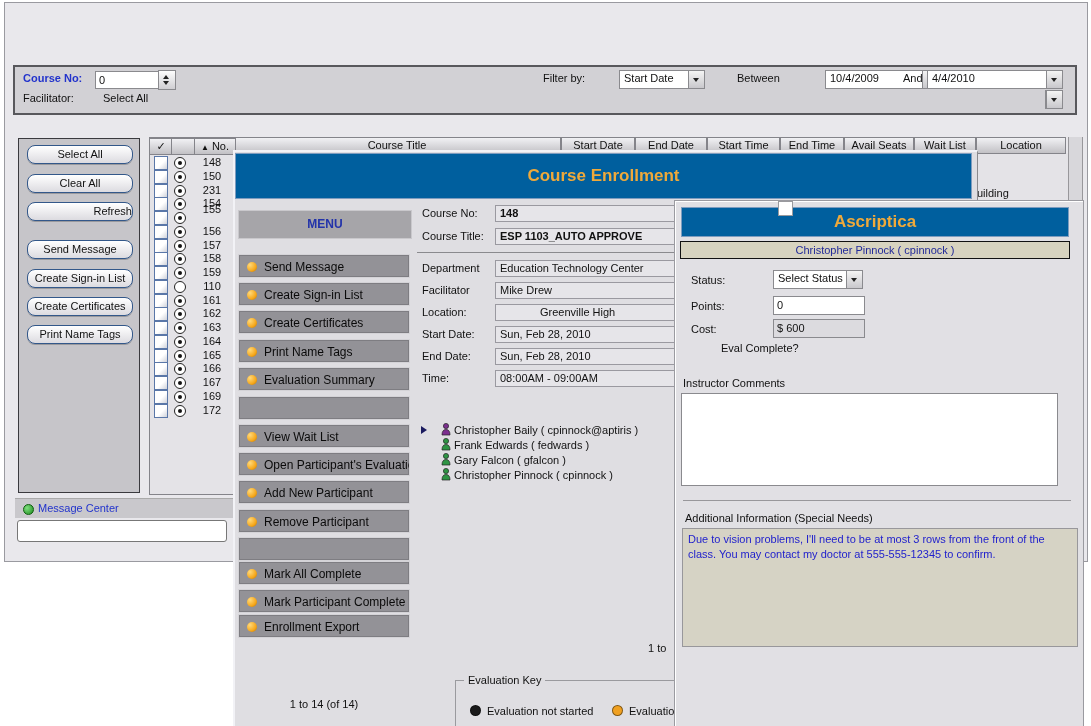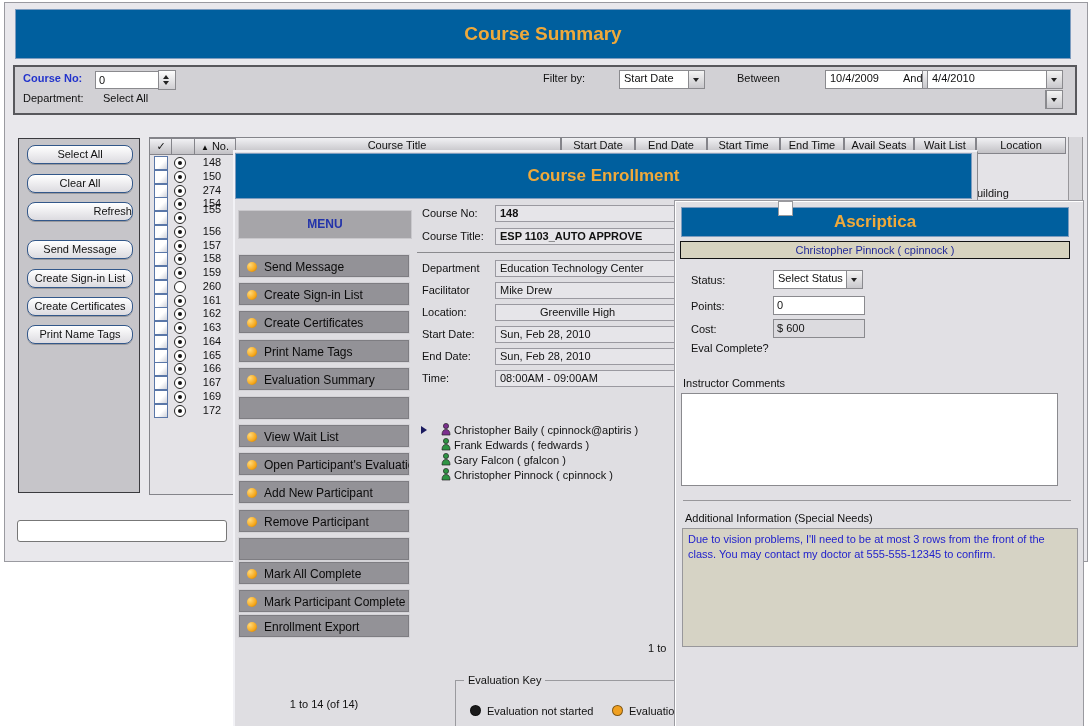--- a/index.html
+++ b/index.html
@@ -84,23 +84,20 @@
   #ic-box{left:6px;top:192px;width:375px;height:91px;background:#fff;border:1px solid #8a8a8e;}
   #as-divider{left:8px;top:299px;width:388px;height:1px;background:#98979b;}
   #ai-box{left:7px;top:327px;width:384px;height:111px;background:#D6D3C5;border:1px solid #98979b;
           color:#2222CC;padding:3px 5px;box-sizing:content-box;line-height:1.4;}
   .frag{font-size:11px;color:#111;}
 </style>
 </head>
 <body>
 
 <div id="cs-window" class="abs">
-  <div class="abs bluebar" style="left:10px;top:6px;width:1054px;height:48px;line-height:48px;font-size:19px;">
-    <span>Course Summary</span>
-  </div>
 
   <div id="filter-bar" class="abs">
     <span class="abs lbl navy" style="left:8px;top:5px;">Course No:</span>
     <span class="abs field" style="left:80px;top:4px;width:56px;">0</span>
     <span class="abs spin" style="left:143px;top:3px;"></span>
 
     <span class="abs lbl" style="left:528px;top:5px;">Filter by:</span>
     <span class="abs selwrap" style="left:604px;top:3px;width:84px;">
       <span class="abs" style="left:4px;top:1px;">Start Date</span>
       <span class="selarrow"></span>
@@ -111,21 +108,21 @@
       <span class="abs" style="left:4px;top:1px;">10/4/2009</span>
       <span class="selarrow"></span>
     </span>
 
     <span class="abs lbl" style="left:888px;top:5px;">And</span>
     <span class="abs selwrap" style="left:912px;top:3px;width:134px;">
       <span class="abs" style="left:4px;top:1px;">4/4/2010</span>
       <span class="selarrow"></span>
     </span>
 
-    <span class="abs lbl" style="left:8px;top:25px;">Department:</span>
+    <span class="abs lbl" style="left:8px;top:25px;">Facilitator:</span>
     <span class="abs" style="left:88px;top:25px;">Select All</span>
     <span class="abs selwrap" style="left:1030px;top:23px;width:16px;">
       <span class="selarrow"></span>
     </span>
   </div>
 
   <div id="left-panel" class="abs">
       <div class="btn3d" style="top: 6px;">Select All</div>
       <div class="btn3d" style="top: 35px;">Clear All</div>
       <div class="btn3d" style="top: 63px; text-align: right;">Refresh</div>
@@ -160,42 +157,42 @@
     </div>
     <div id="tbl-rows">
         <div class="cbox" style="left: 4px; top: 18px;"></div>
         <div class="radio filled" style="left: 24px; top: 19px;"></div>
         <div class="rownum" style="left: 44px; top: 18px;">148</div>
         <div class="cbox" style="left: 4px; top: 32px;"></div>
         <div class="radio filled" style="left: 24px; top: 33px;"></div>
         <div class="rownum" style="left: 44px; top: 32px;">150</div>
         <div class="cbox" style="left: 4px; top: 46px;"></div>
         <div class="radio filled" style="left: 24px; top: 47px;"></div>
-        <div class="rownum" style="left: 44px; top: 46px;">274</div>
+        <div class="rownum" style="left: 44px; top: 46px;">231</div>
         <div class="cbox" style="left: 4px; top: 59px;"></div>
         <div class="radio filled" style="left: 24px; top: 60px;"></div>
         <div class="rownum" style="left: 44px; top: 59px;">154</div>
         <div class="cbox" style="left: 4px; top: 73px;"></div>
         <div class="radio filled" style="left: 24px; top: 74px;"></div>
         <div class="rownum" style="left: 44px; top: 65px;">155</div>
         <div class="cbox" style="left: 4px; top: 87px;"></div>
         <div class="radio filled" style="left: 24px; top: 88px;"></div>
         <div class="rownum" style="left: 44px; top: 87px;">156</div>
         <div class="cbox" style="left: 4px; top: 101px;"></div>
         <div class="radio filled" style="left: 24px; top: 102px;"></div>
         <div class="rownum" style="left: 44px; top: 101px;">157</div>
         <div class="cbox" style="left: 4px; top: 114px;"></div>
         <div class="radio filled" style="left: 24px; top: 115px;"></div>
         <div class="rownum" style="left: 44px; top: 114px;">158</div>
         <div class="cbox" style="left: 4px; top: 128px;"></div>
         <div class="radio filled" style="left: 24px; top: 129px;"></div>
         <div class="rownum" style="left: 44px; top: 128px;">159</div>
         <div class="cbox" style="left: 4px; top: 142px;"></div>
         <div class="radio" style="left: 24px; top: 143px;"></div>
-        <div class="rownum" style="left: 44px; top: 142px;">260</div>
+        <div class="rownum" style="left: 44px; top: 142px;">110</div>
         <div class="cbox" style="left: 4px; top: 156px;"></div>
         <div class="radio filled" style="left: 24px; top: 157px;"></div>
         <div class="rownum" style="left: 44px; top: 156px;">161</div>
         <div class="cbox" style="left: 4px; top: 169px;"></div>
         <div class="radio filled" style="left: 24px; top: 170px;"></div>
         <div class="rownum" style="left: 44px; top: 169px;">162</div>
         <div class="cbox" style="left: 4px; top: 183px;"></div>
         <div class="radio filled" style="left: 24px; top: 184px;"></div>
         <div class="rownum" style="left: 44px; top: 183px;">163</div>
         <div class="cbox" style="left: 4px; top: 197px;"></div>
@@ -212,20 +209,24 @@
         <div class="rownum" style="left: 44px; top: 238px;">167</div>
         <div class="cbox" style="left: 4px; top: 252px;"></div>
         <div class="radio filled" style="left: 24px; top: 253px;"></div>
         <div class="rownum" style="left: 44px; top: 252px;">169</div>
         <div class="cbox" style="left: 4px; top: 266px;"></div>
         <div class="radio filled" style="left: 24px; top: 267px;"></div>
         <div class="rownum" style="left: 44px; top: 266px;">172</div>
       </div>
   </div>
 
+  <div id="msg-bar" class="abs">
+    <span class="greendot" style="left:8px;top:5px;"></span>
+    <span class="abs navy" style="left:23px;top:0;font-weight:normal;color:#2233CC;">Message Center</span>
+  </div>
   <div id="msg-input" class="abs"></div>
 </div>
 
 <div id="ce-window" class="abs">
   <div id="menu-hdr" class="abs">
     <span>MENU</span>
   </div>
 
   <div class="abs bluebar" style="left:0px;top:1px;width:735px;height:44px;line-height:44px;font-size:17px;">
     <span>Course Enrollment</span>
@@ -315,21 +316,21 @@
     <span class="abs" style="left:4px;top:1px;">Select Status</span>
     <span class="selarrow"></span>
   </span>
 
   <span class="abs as-lbl" style="top:99px;">Points:</span>
   <span class="as-field" style="top:95px;">0</span>
 
   <span class="abs as-lbl" style="top:122px;">Cost:</span>
   <span class="as-field" id="as-cost" style="top:118px;">$ 600</span>
 
-  <span class="abs as-lbl" style="top:141px;">Eval Complete?</span>
+  <span class="abs as-lbl" style="top:141px;margin-left:30px;">Eval Complete?</span>
   <span id="as-eval-cb"></span>
 
   <span class="abs" style="left:8px;top:176px;">Instructor Comments</span>
   <div id="ic-box" class="abs"></div>
 
   <div id="as-divider" class="abs"></div>
 
   <span class="abs" style="left:10px;top:311px;">Additional Information (Special Needs)</span>
   <div id="ai-box" class="abs">Due to vision problems, I'll need to be at most 3 rows from the front of the class. You may contact my doctor at 555-555-12345 to confirm.</div>
 </div>

